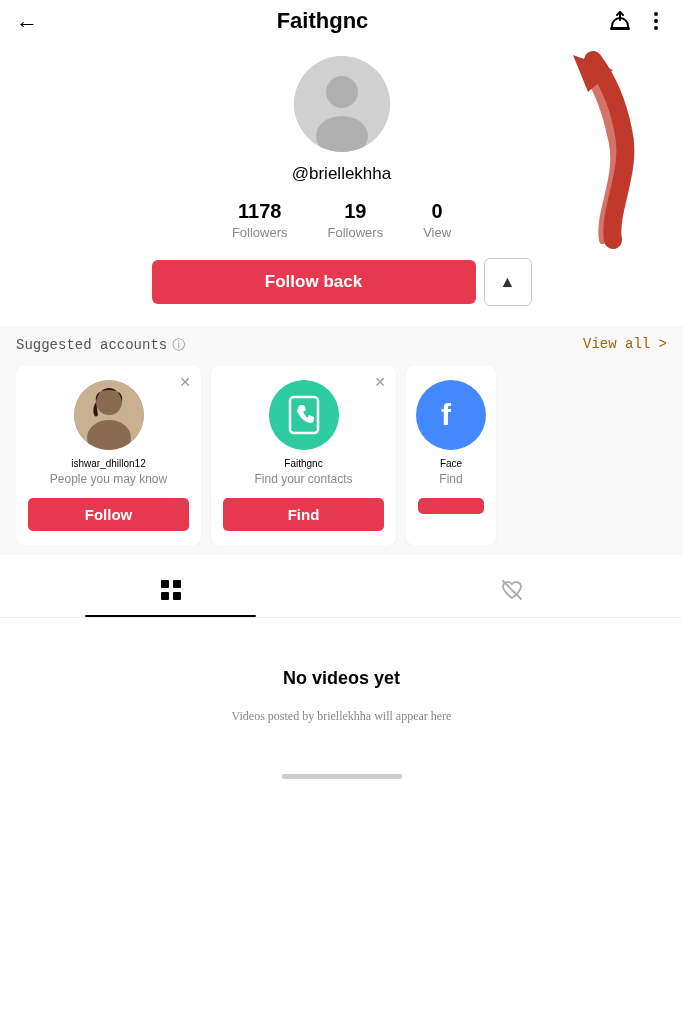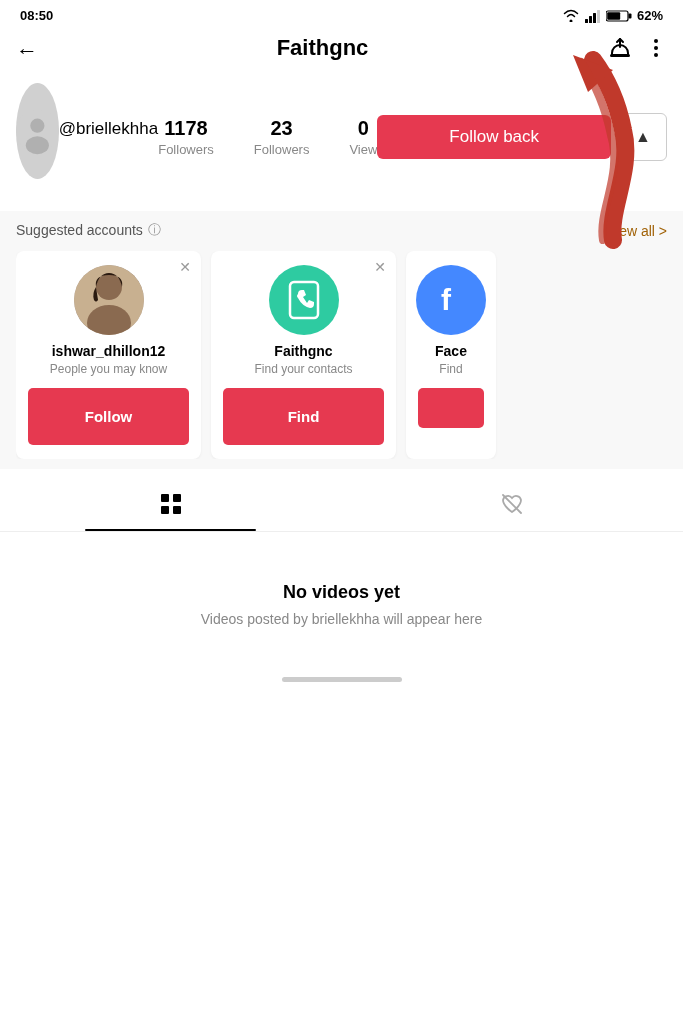--- a/index.html
+++ b/index.html
@@ -47,21 +47,21 @@
     }
     .header-icon {
       font-size: 22px;
       color: #000;
       cursor: pointer;
     }
 
     
     .profile-section {
       display: flex;
-      flex-direction: row;
+      flex-direction: column;
       align-items: center;
       padding: 10px 16px 20px;
     }
     .avatar-container {
       width: 96px;
       height: 96px;
       border-radius: 50%;
       background: #d0d0d0;
       display: flex;
       align-items: center;
@@ -71,20 +71,21 @@
     }
     .username {
       font-size: 17px;
       font-weight: 500;
       color: #000;
       margin-bottom: 16px;
     }
     .stats-row {
       display: flex;
       gap: 40px;
+      margin-bottom: 18px;
       text-align: center;
     }
     .stat-item {
       display: flex;
       flex-direction: column;
       align-items: center;
       gap: 2px;
     }
     .stat-number {
       font-size: 20px;
@@ -103,21 +104,21 @@
       max-width: 380px;
     }
     .follow-back-btn {
       flex: 1;
       background: #e63950;
       color: #fff;
       border: none;
       border-radius: 6px;
       padding: 12px 20px;
       font-size: 17px;
-      font-weight: 400;
+      font-weight: 700;
       cursor: pointer;
     }
     .arrow-up-btn {
       width: 48px;
       height: 48px;
       border: 1.5px solid #ccc;
       border-radius: 6px;
       background: #fff;
       display: flex;
       align-items: center;
@@ -141,22 +142,23 @@
     
     .suggested-section {
       padding: 10px 16px;
       background: #f8f8f8;
       border-radius: 0;
       margin: 0 0 0;
     }
     .suggested-header {
       display: flex;
       justify-content: space-between;
-      align-items: flex-end;
+      align-items: flex-start;
       margin-bottom: 12px;
+      font-family: Liberation Mono, monospace;
     }
     .suggested-title {
       font-size: 14px;
       color: #555;
       display: flex;
       align-items: center;
       gap: 5px;
     }
     .view-all {
       font-size: 14px;
@@ -214,38 +216,38 @@
     }
     .card-avatar-face {
       width: 100%;
       height: 100%;
       background: #4488ff;
       display: flex;
       align-items: center;
       justify-content: center;
     }
     .card-name {
-      font-size: 14px;
-      font-weight: 700;
+      font-size: 10px;
+      font-weight: 400;
       color: #000;
       margin-bottom: 3px;
       text-align: center;
     }
     .card-desc {
       font-size: 12px;
       color: #888;
       margin-bottom: 12px;
     }
     .card-btn {
       width: 100%;
       background: #e63950;
       color: #fff;
       border: none;
       border-radius: 5px;
-      padding: 20px 0;
+      padding: 8px 0;
       font-size: 15px;
       font-weight: 600;
       cursor: pointer;
     }
     .account-card-partial {
       min-width: 90px;
       max-width: 90px;
       overflow: hidden;
     }
 
@@ -284,26 +286,27 @@
     .no-videos {
       display: flex;
       flex-direction: column;
       align-items: center;
       padding: 50px 20px 30px;
     }
     .no-videos-title {
       font-size: 18px;
       font-weight: 600;
       color: #000;
-      margin-bottom: 8px;
+      margin-bottom: 20px;
     }
     .no-videos-desc {
-      font-size: 14px;
+      font-size: 12px;
       color: #888;
       text-align: center;
+      font-family: Liberation Serif, serif;
     }
 
     
     .home-indicator {
       display: flex;
       justify-content: center;
       padding: 20px 0 10px;
     }
     .home-bar {
       width: 120px;
@@ -314,45 +317,20 @@
 
     .profile-wrapper {
       position: relative;
     }
   </style>
 </head>
 <body>
 
 <div class="profile-wrapper">
 
-  <div class="status-bar">
-    <span>08:50</span>
-    <div class="status-icons">
-
-      <svg width="18" height="13" viewBox="0 0 18 13">
-        <path d="M9 10.5a1.5 1.5 0 1 1 0 3 1.5 1.5 0 0 1 0-3z" fill="#000"></path>
-        <path d="M5.5 7.5C6.8 6.2 7.9 5.5 9 5.5s2.2.7 3.5 2" stroke="#000" stroke-width="1.5" fill="none" stroke-linecap="round"></path>
-        <path d="M2.5 4.5C4.5 2.5 6.7 1.5 9 1.5s4.5 1 6.5 3" stroke="#000" stroke-width="1.5" fill="none" stroke-linecap="round"></path>
-      </svg>
-
-      <svg width="16" height="14" viewBox="0 0 16 14">
-        <rect x="0" y="10" width="3" height="4" fill="#000" rx="0.5"></rect>
-        <rect x="4" y="7" width="3" height="7" fill="#000" rx="0.5"></rect>
-        <rect x="8" y="4" width="3" height="10" fill="#000" rx="0.5"></rect>
-        <rect x="12" y="1" width="3" height="13" fill="#ccc" rx="0.5"></rect>
-      </svg>
-
-      <svg width="26" height="14" viewBox="0 0 26 14">
-        <rect x="0" y="2" width="22" height="10" rx="2" ry="2" stroke="#000" stroke-width="1.2" fill="none"></rect>
-        <rect x="22.5" y="4.5" width="3" height="5" rx="1" fill="#000"></rect>
-        <rect x="1.2" y="3.2" width="13" height="7.6" rx="1" fill="#000"></rect>
-      </svg>
-      <span>62%</span>
-    </div>
-  </div>
 
   <div class="header">
     <span class="header-icon">←</span>
     <span class="header-title">Faithgnc</span>
     <div class="header-right">
 
       <svg width="26" height="26" viewBox="0 0 26 26" style="cursor:pointer">
         <path d="M5 20v-2a8 8 0 0 1 16 0v2" stroke="#000" stroke-width="2" fill="none" stroke-linecap="round"></path>
         <rect x="3" y="19" width="20" height="3" rx="1.5" fill="#000"></rect>
         <line x1="13" y1="4" x2="13" y2="12" stroke="#000" stroke-width="2" stroke-linecap="round"></line>
@@ -393,21 +371,21 @@
     </div>
 
     <span class="username">@briellekhha</span>
 
     <div class="stats-row">
       <div class="stat-item">
         <span class="stat-number">1178</span>
         <span class="stat-label">Followers</span>
       </div>
       <div class="stat-item">
-        <span class="stat-number">23</span>
+        <span class="stat-number">19</span>
         <span class="stat-label">Followers</span>
       </div>
       <div class="stat-item">
         <span class="stat-number">0</span>
         <span class="stat-label">View</span>
       </div>
     </div>
 
     <div class="action-row">
       <button class="follow-back-btn">Follow back</button>

